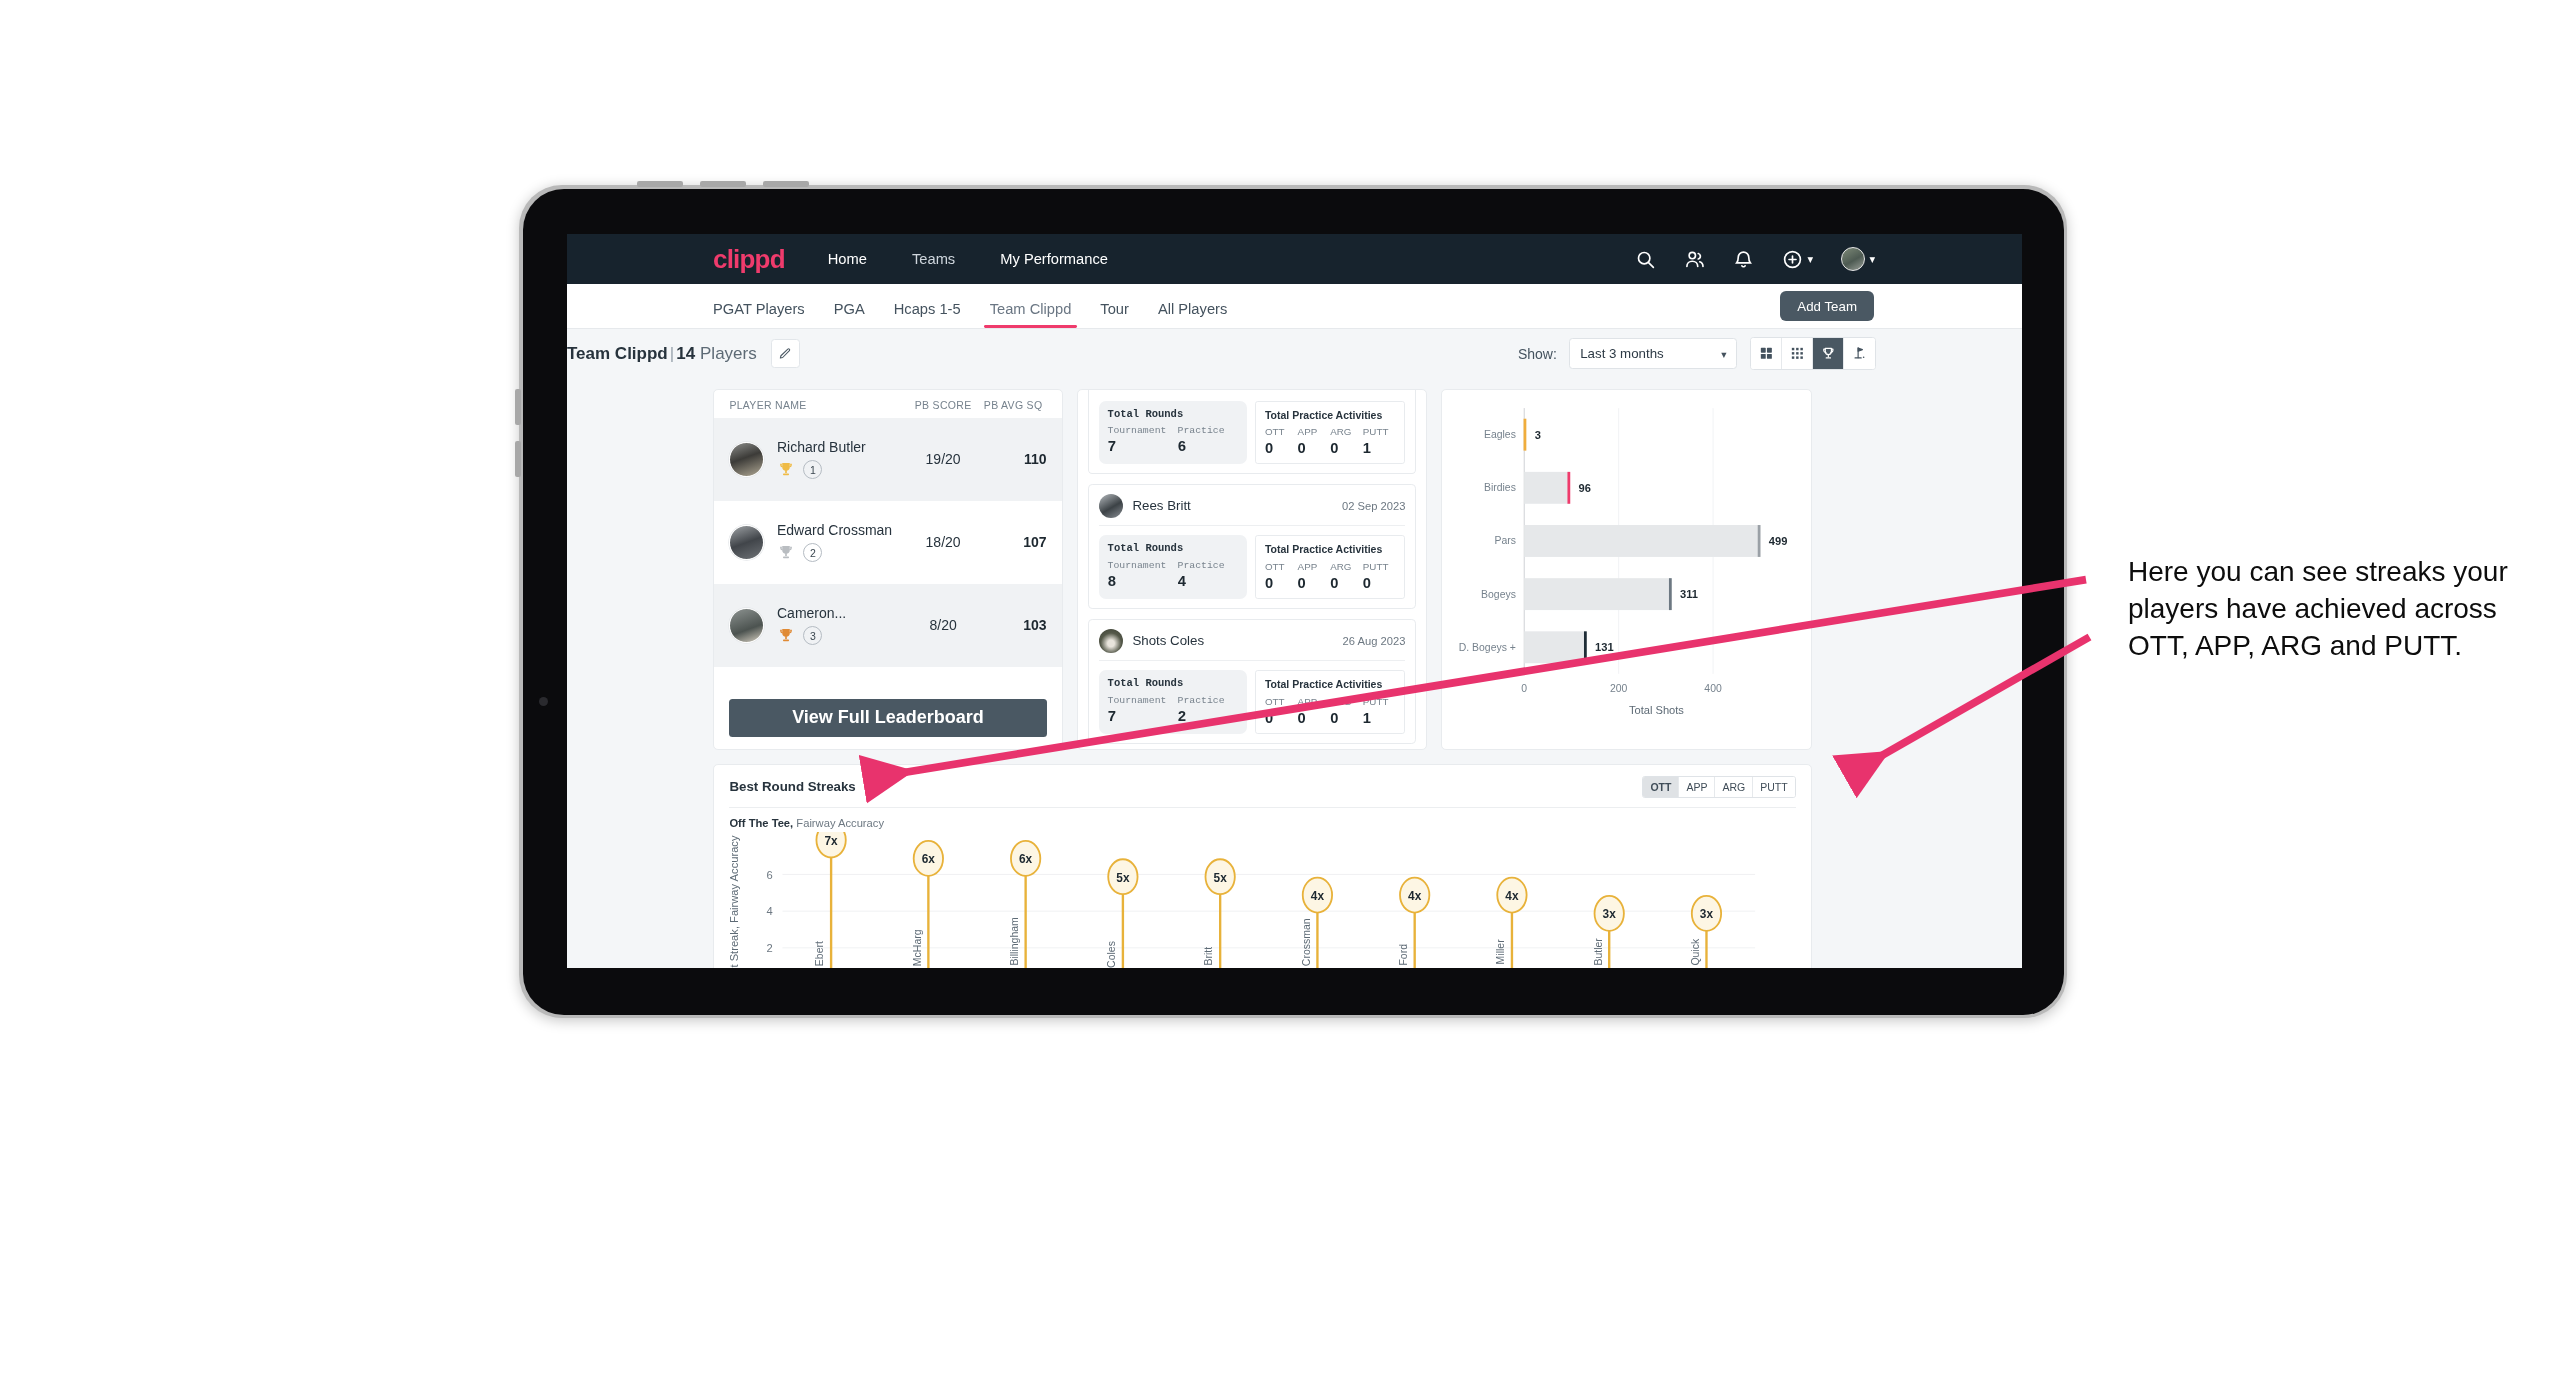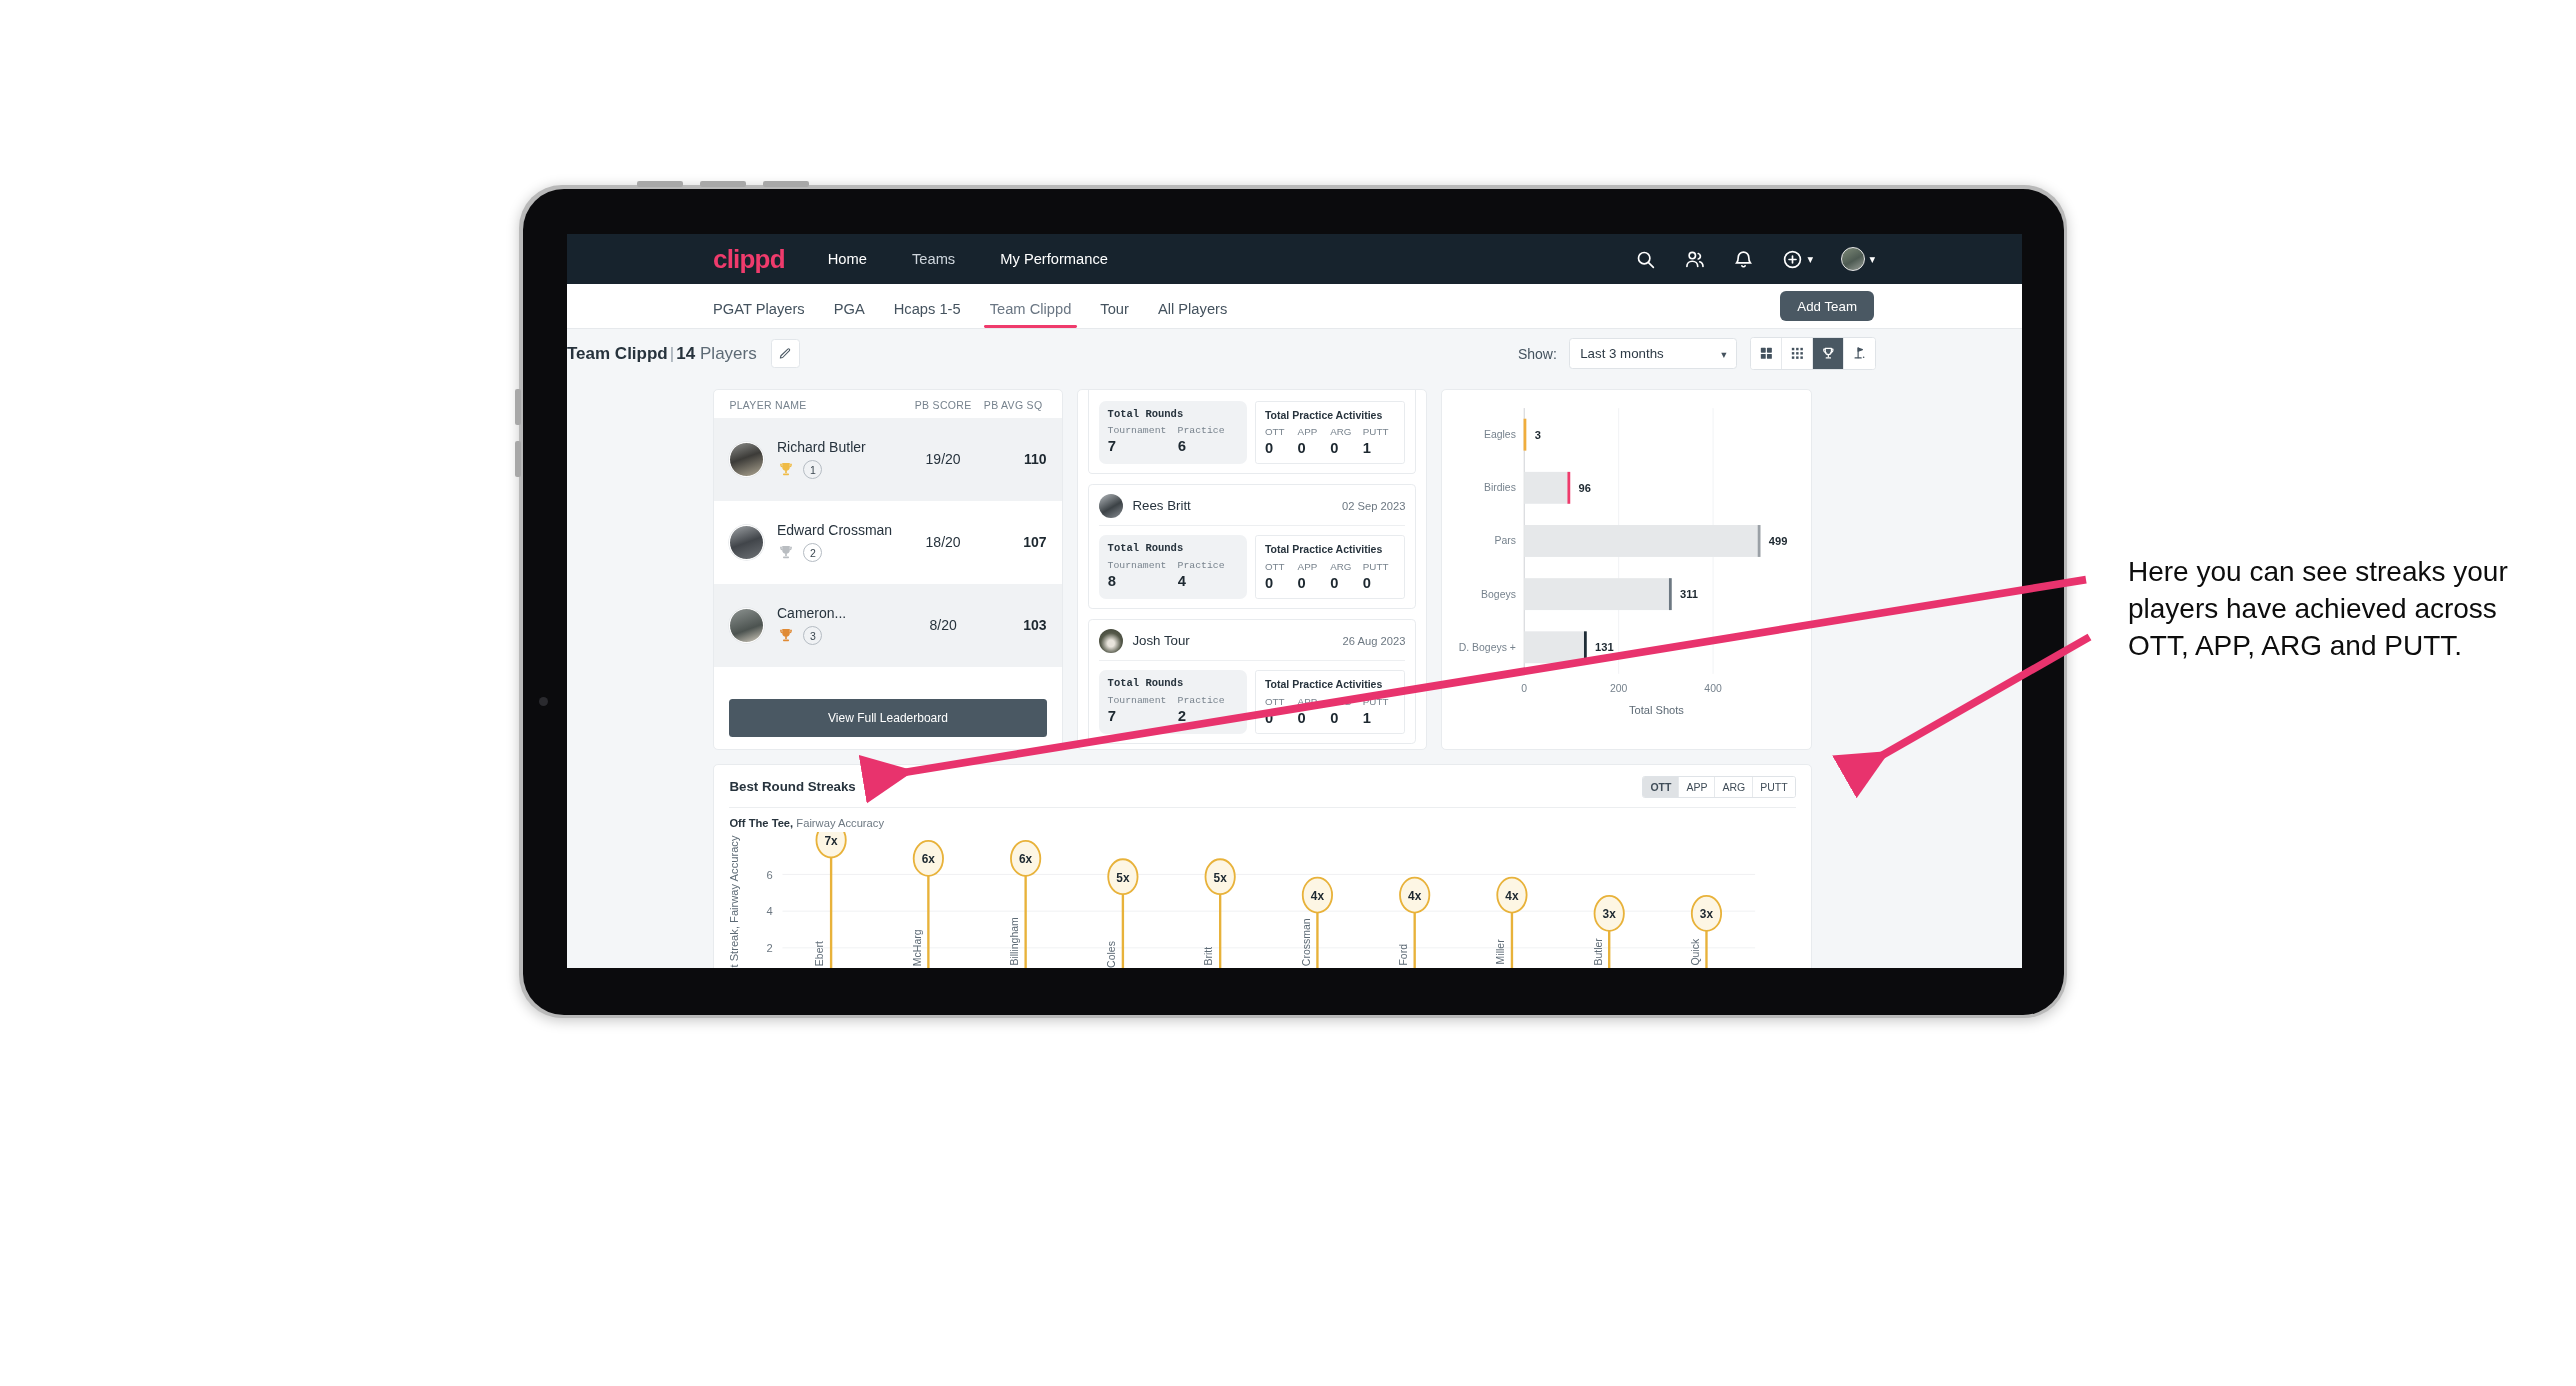--- a/index.html
+++ b/index.html
@@ -151,21 +151,21 @@
   .trophy { width: 18px; height: 15.4px; }
   .rank-pill {
     width: 19px; height: 19px; border-radius: 50%; border: 0.7px solid #b5bcc3;
     font-size: 10.5px; color: #3a464f; display: flex; align-items: center; justify-content: center;
   }
   .lb-score { width: 73px; text-align: center; font-size: 14px; color: #27333d; }
   .lb-sq { width: 67px; text-align: right; font-size: 14px; font-weight: 700; color: #1d2830; }
   #view-leaderboard-button {
     position: absolute; left: 15.4px; right: 15.4px; bottom: 12.6px; height: 38px;
     background: #4a5863; color: #ffffff; border: none; border-radius: 3.5px;
-    font-size: 12px; font-weight: 400; cursor: pointer;
+    font-size: 18px; font-weight: 700; cursor: pointer;
   }
 
   
   #activity-card { left: 510px; top: 11.2px; width: 350px; height: 361px; overflow: hidden; padding: 0 9.8px; }
   .act-block { border: 0.7px solid #e8ebee; border-radius: 4.2px; margin-top: 9.8px; padding: 9px 9.8px; }
   .act-block.cut { border-top: none; border-top-left-radius:0; border-top-right-radius:0; margin-top:0; }
   .act-head { display: flex; align-items: center; padding-bottom: 7.7px; border-bottom: 0.7px solid #edeff1; }
   .act-av {
     width: 24px; height: 24px; border-radius: 50%; margin-right: 9.8px; flex: none;
   }
@@ -489,21 +489,21 @@
                   <div class="v">0</div>
                 </div>
             </div>
           </div>
         </div>
       </div>
 
       <div class="act-block">
         <div class="act-head">
           <div class="act-av" style="background:radial-gradient(circle at 50% 60%,#e8e4dc 18%,#55594a 55%,#3b3f33);"></div>
-          <div class="act-name">Josh Tour</div>
+          <div class="act-name">Shots Coles</div>
           <div class="act-date">26 Aug 2023</div>
         </div>
         <div class="act-stats">
           <div class="stat-rounds">
             <div class="stat-title">Total Rounds</div>
             <div class="stat-cols">
               <div class="stat-col">
                   <div class="k">Tournament</div>
                   <div class="v">7</div>
                 </div>

